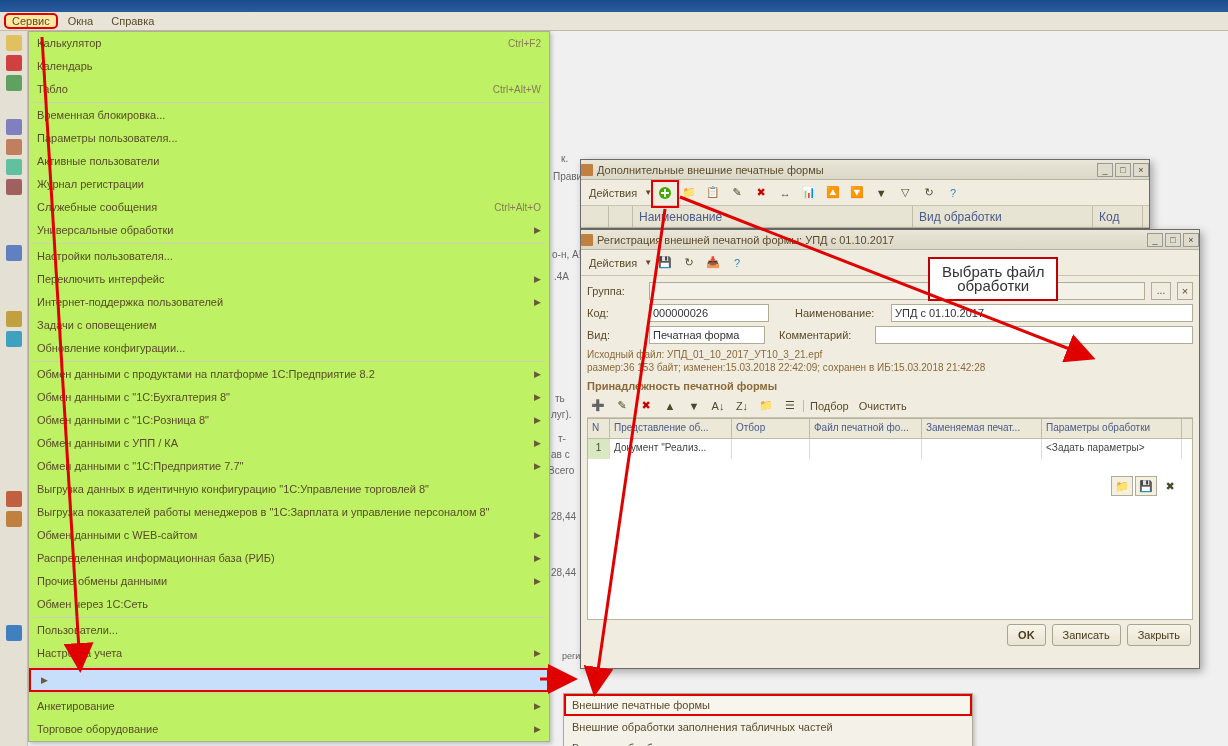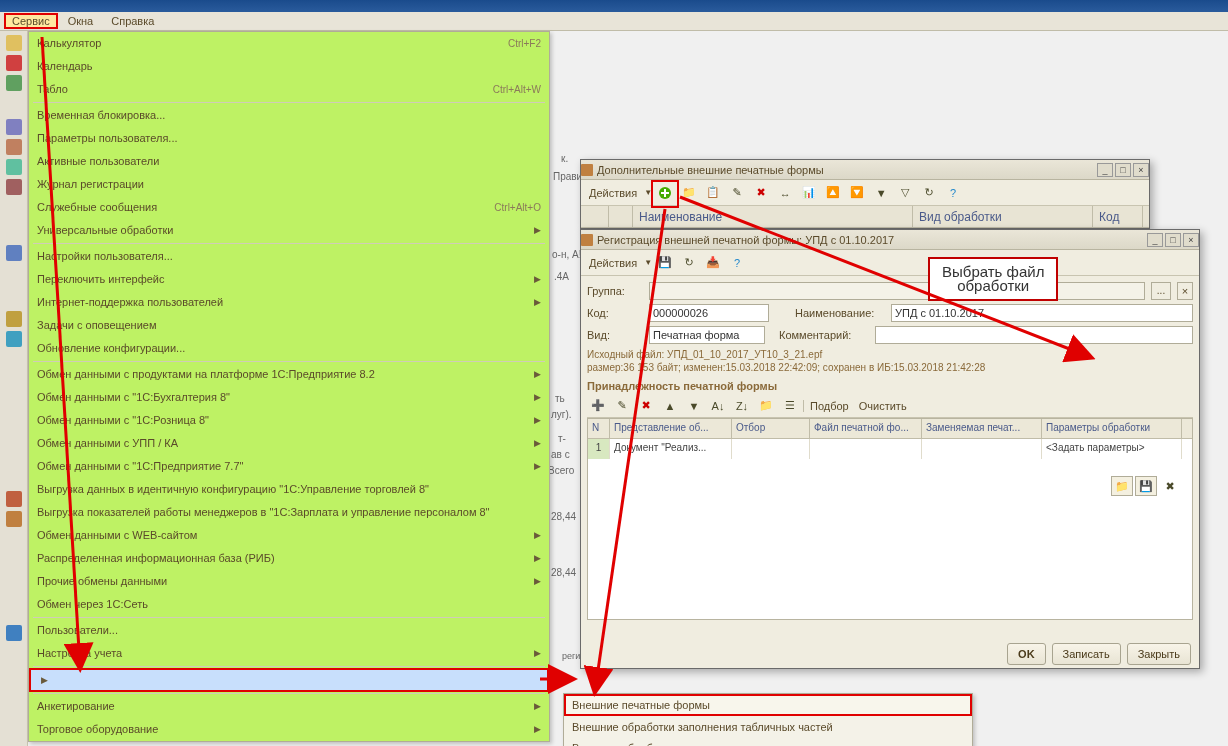--- a/index.html
+++ b/index.html
@@ -1,20 +1,20 @@
 <!DOCTYPE html>
 <html><head>
 <meta charset="utf-8">
 <style>
   * { box-sizing: border-box; margin: 0; padding: 0; }
   body { font-family: Tahoma, Arial, sans-serif; font-size: 11px; background: #e8e8e8; width: 1228px; height: 746px; overflow: hidden; position: relative; color: #4a4a2a; }
   .top-strip { height: 12px; background: linear-gradient(#1a4b8c, #2a5b9c); width: 100%; }
   .menubar { height: 19px; background: #e8e4d8; border-bottom: 1px solid #c0bca8; display: flex; align-items: center; padding-left: 4px; gap: 2px; }
   .menubar .menu-item { padding: 2px 8px; color: #5a4a2a; cursor: pointer; }
-  .menubar .menu-item.highlighted { background: #ffe8a0; border: 2px solid #e00000; border-radius: 0; padding: 0 6px; }
+  .menubar .menu-item.highlighted { background: #ffe8a0; border: 2px solid #e00000; border-radius: 5px; padding: 0 6px; }
   .main-area { position: relative; height: 715px; background: #f0f0f0; }
   .icon-col { position: absolute; left: 0; top: 0; width: 28px; background: #e4e0d4; height: 100%; border-right: 1px solid #c8c4b0; }
   .icon-col .ic { width: 16px; height: 16px; margin: 4px auto; display: block; border-radius: 2px; }
   .dropdown-menu { position: absolute; left: 28px; top: 0; width: 522px; background: #bef264; border: 1px solid #b0ac98; box-shadow: 2px 2px 4px rgba(0,0,0,0.2); z-index: 10; }
   .dropdown-menu .dm-item { height: 23px; display: flex; align-items: center; padding: 0 8px; color: #5a4a2a; border-bottom: 1px solid transparent; position: relative; cursor: pointer; }
   .dropdown-menu .dm-item .label { flex: 1; }
   .dropdown-menu .dm-item .shortcut { color: #8a7a5a; font-size: 10px; }
   .dropdown-menu .dm-item .arrow { color: #6a5a3a; font-size: 9px; margin-left: 4px; }
   .dropdown-menu .dm-sep { height: 1px; background: #d0ccb8; margin: 1px 4px; }
   .dropdown-menu .dm-item.highlighted-row { background: #c8dffc; border: 2px solid #e00000; height: 24px; padding: 0 6px; }
@@ -46,21 +46,21 @@
   .w2 .x-btn { width: 16px; height: 18px; border: 1px solid #b0ac98; background: #f0ede0; font-size: 11px; text-align: center; cursor: pointer; line-height: 16px; }
   .w2 .file-info { color: #8a6a3a; font-size: 10px; margin: 4px 0; line-height: 13px; }
   .w2 .section-hdr { color: #8a6a3a; font-weight: bold; font-size: 11px; margin: 6px 0 2px; }
   .w2 .tb2 { height: 24px; display: flex; align-items: center; gap: 2px; border-bottom: 1px solid #c8c4b0; padding: 2px 0; }
   .w2 .table-area { border: 1px solid #b8b4a0; background: #fff; }
   .w2 .th-row { display: flex; background: #ece8d8; height: 20px; border-bottom: 1px solid #c0bca8; }
   .w2 .th { border-right: 1px solid #c0bca8; padding: 3px 4px; color: #4a5a8a; font-size: 10px; overflow: hidden; white-space: nowrap; }
   .w2 .td-row { display: flex; height: 20px; }
   .w2 .td { border-right: 1px solid #e0dccc; padding: 3px 4px; color: #444; font-size: 10px; overflow: hidden; white-space: nowrap; }
   .w2 .td.sel { background: #d8e8c0; }
-  .w2 .btns-bottom { position: absolute; bottom: 3px; right: 8px; display: flex; gap: 6px; align-items: flex-end; }
+  .w2 .btns-bottom { position: absolute; bottom: 22px; right: 8px; display: flex; gap: 6px; align-items: flex-end; }
   .w2 .btn { height: 22px; padding: 0 10px; border: 1px solid #a8a490; background: linear-gradient(#f8f4e8, #e8e4d4); color: #4a3a1a; font-size: 11px; cursor: pointer; border-radius: 3px; }
   .w2 .btn.ok { font-weight: bold; }
   .callout { position: absolute; background: #fff; border: 2px solid #c00000; padding: 6px 12px; color: #333; font-size: 15px; text-align: center; z-index: 50; line-height: 14px; }
   .red-box { position: absolute; border: 2px solid #e00000; z-index: 60; pointer-events: none; }
   .red-arrow { position: absolute; z-index: 55; pointer-events: none; }
   .file-btns { position: absolute; right: 12px; top: 128px; display: flex; gap: 2px; align-items: center; }
   .file-btns .fb { width: 22px; height: 20px; border: 1px solid #b0ac98; background: #f4f0e0; display: flex; align-items: center; justify-content: center; cursor: pointer; }
 </style>
 </head>
 <body>

